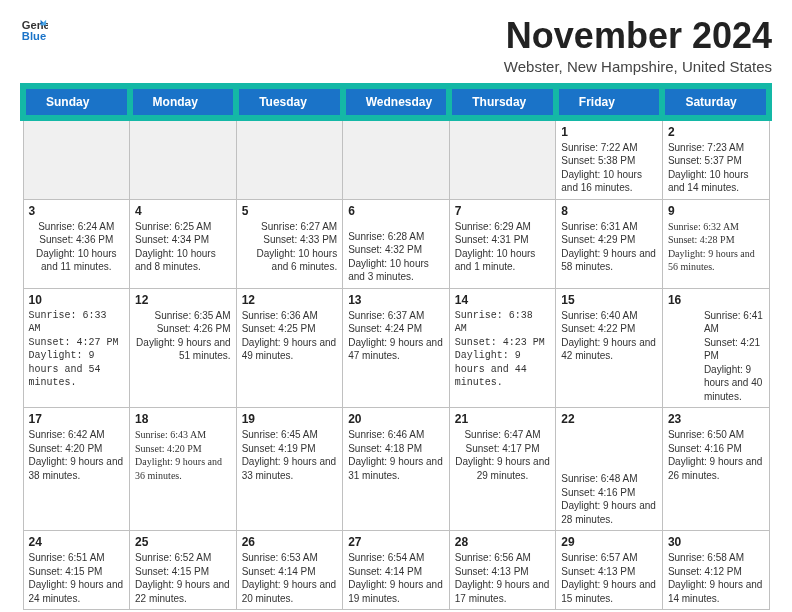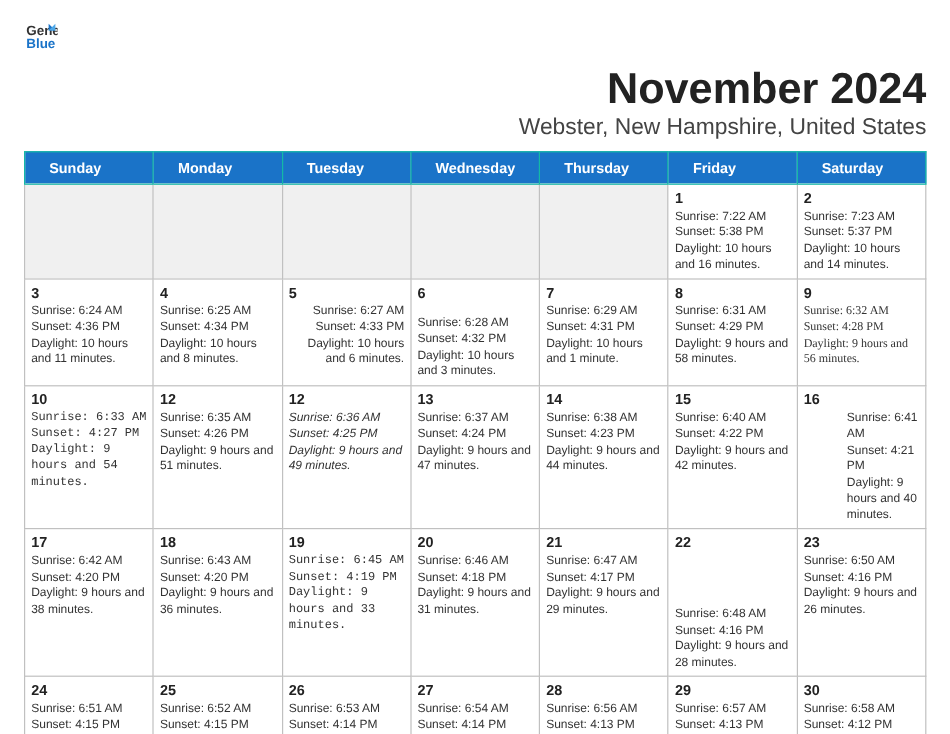--- a/index.html
+++ b/index.html
@@ -26,40 +26,39 @@
       height: 28px;
     }
     .title-section {
       text-align: right;
     }
     .month-title {
       font-size: 36px;
       font-weight: bold;
       color: #222;
       line-height: 1.1;
-      margin-top: 38px;
     }
     .location-title {
-      font-size: 19px;
+      font-size: 15px;
       color: #444;
       margin-top: 2px;
     }
     table {
       width: 100%;
       border-collapse: collapse;
       table-layout: fixed;
     }
     th {
       background-color: #1a73c8;
       color: #fff;
       font-size: 12px;
       font-weight: bold;
       padding: 6px 20px;
       text-align: left;
-      border: 1px solid #14b8a6;
+      border: 6px solid #14b8a6;
     }
     td {
       border: 1px solid #c0c0c0;
       vertical-align: top;
       padding: 4px 5px;
       font-size: 10px;
       color: #333;
       height: 78px;
       background: #fff;
     }
@@ -124,21 +123,21 @@
         <td>
           <div class="day-num">2</div>
           <div class="cell-text" style="white-space: pre-line;">Sunrise: 7:23 AM
 Sunset: 5:37 PM
 Daylight: 10 hours and 14 minutes.</div>
         </td>
       </tr>
       <tr>
         <td>
           <div class="day-num">3</div>
-          <div class="cell-text" style="white-space: pre-line;">Sunrise: 6:24 AM
+          <div class="cell-text" style="white-space: pre-line; text-align: center;">Sunrise: 6:24 AM
 Sunset: 4:36 PM
 Daylight: 10 hours and 11 minutes.</div>
         </td>
         <td>
           <div class="day-num">4</div>
           <div class="cell-text" style="white-space: pre-line;">Sunrise: 6:25 AM
 Sunset: 4:34 PM
 Daylight: 10 hours and 8 minutes.</div>
         </td>
         <td>
@@ -174,39 +173,39 @@
       </tr>
       <tr>
         <td>
           <div class="day-num">10</div>
           <div class="cell-text" style="white-space: pre-line; font-family: Liberation Mono, monospace;">Sunrise: 6:33 AM
 Sunset: 4:27 PM
 Daylight: 9 hours and 54 minutes.</div>
         </td>
         <td>
           <div class="day-num">12</div>
-          <div class="cell-text" style="white-space: pre-line;">Sunrise: 6:35 AM
+          <div class="cell-text" style="white-space: pre-line; text-align: right;">Sunrise: 6:35 AM
 Sunset: 4:26 PM
 Daylight: 9 hours and 51 minutes.</div>
         </td>
         <td>
           <div class="day-num">12</div>
-          <div class="cell-text" style="white-space: pre-line; font-style: italic;">Sunrise: 6:36 AM
+          <div class="cell-text" style="white-space: pre-line;">Sunrise: 6:36 AM
 Sunset: 4:25 PM
 Daylight: 9 hours and 49 minutes.</div>
         </td>
         <td>
           <div class="day-num">13</div>
           <div class="cell-text" style="white-space: pre-line;">Sunrise: 6:37 AM
 Sunset: 4:24 PM
 Daylight: 9 hours and 47 minutes.</div>
         </td>
         <td>
           <div class="day-num">14</div>
-          <div class="cell-text" style="white-space: pre-line;">Sunrise: 6:38 AM
+          <div class="cell-text" style="white-space: pre-line; font-family: Liberation Mono, monospace;">Sunrise: 6:38 AM
 Sunset: 4:23 PM
 Daylight: 9 hours and 44 minutes.</div>
         </td>
         <td>
           <div class="day-num">15</div>
           <div class="cell-text" style="white-space: pre-line;">Sunrise: 6:40 AM
 Sunset: 4:22 PM
 Daylight: 9 hours and 42 minutes.</div>
         </td>
         <td>
@@ -218,39 +217,39 @@
       </tr>
       <tr>
         <td>
           <div class="day-num">17</div>
           <div class="cell-text" style="white-space: pre-line;">Sunrise: 6:42 AM
 Sunset: 4:20 PM
 Daylight: 9 hours and 38 minutes.</div>
         </td>
         <td>
           <div class="day-num">18</div>
-          <div class="cell-text" style="white-space: pre-line;">Sunrise: 6:43 AM
+          <div class="cell-text" style="white-space: pre-line; font-family: Liberation Serif, serif;">Sunrise: 6:43 AM
 Sunset: 4:20 PM
 Daylight: 9 hours and 36 minutes.</div>
         </td>
         <td>
           <div class="day-num">19</div>
-          <div class="cell-text" style="white-space: pre-line; font-family: Liberation Mono, monospace;">Sunrise: 6:45 AM
+          <div class="cell-text" style="white-space: pre-line;">Sunrise: 6:45 AM
 Sunset: 4:19 PM
 Daylight: 9 hours and 33 minutes.</div>
         </td>
         <td>
           <div class="day-num">20</div>
           <div class="cell-text" style="white-space: pre-line;">Sunrise: 6:46 AM
 Sunset: 4:18 PM
 Daylight: 9 hours and 31 minutes.</div>
         </td>
         <td>
           <div class="day-num">21</div>
-          <div class="cell-text" style="white-space: pre-line;">Sunrise: 6:47 AM
+          <div class="cell-text" style="white-space: pre-line; text-align: center;">Sunrise: 6:47 AM
 Sunset: 4:17 PM
 Daylight: 9 hours and 29 minutes.</div>
         </td>
         <td>
           <div class="day-num">22</div>
           <div class="cell-text" style="white-space: pre-line; margin-top: 46px;">Sunrise: 6:48 AM
 Sunset: 4:16 PM
 Daylight: 9 hours and 28 minutes.</div>
         </td>
         <td>

